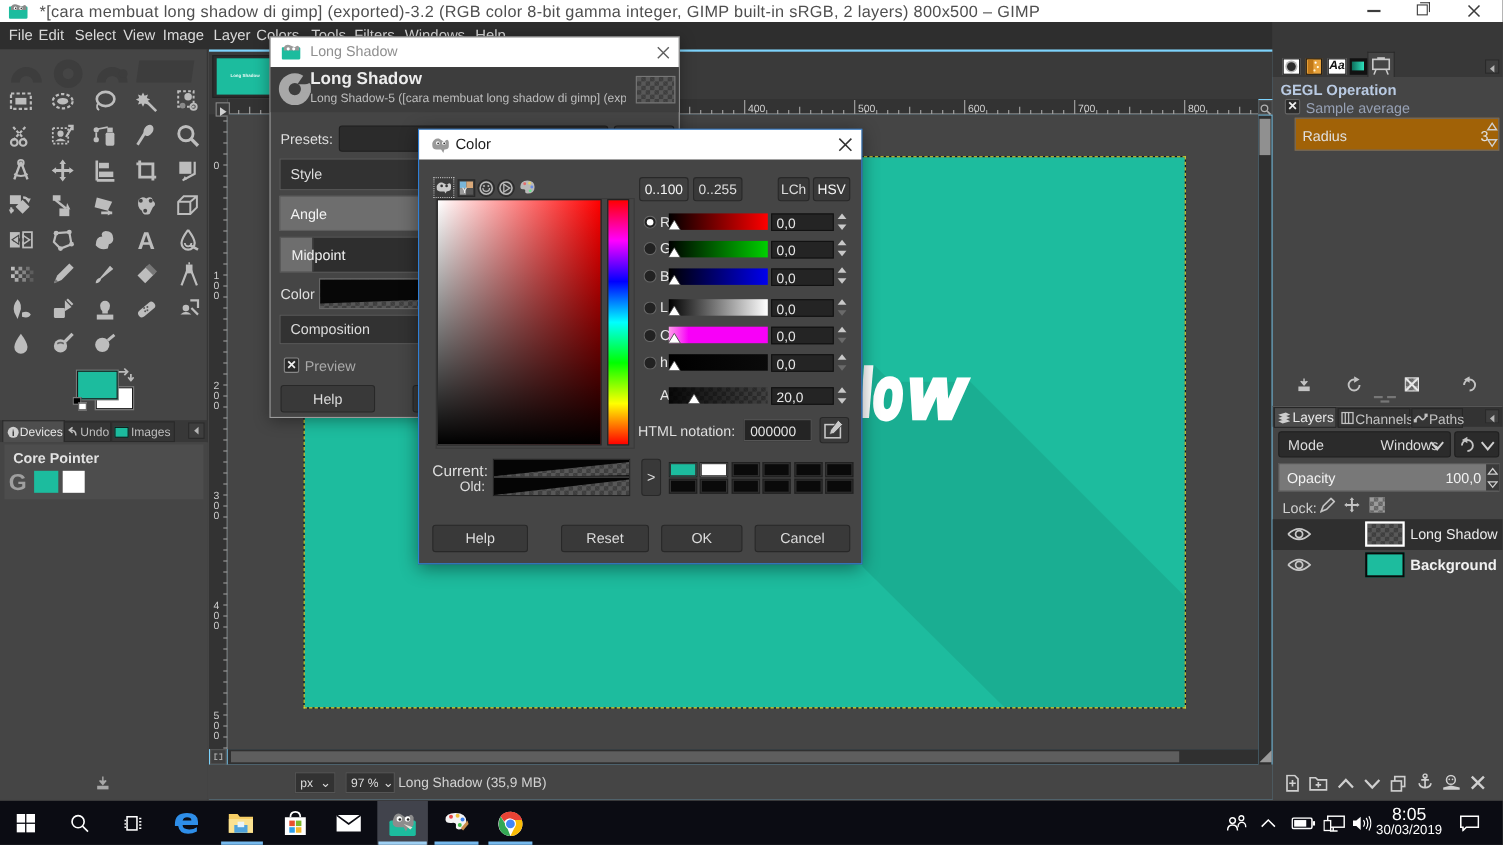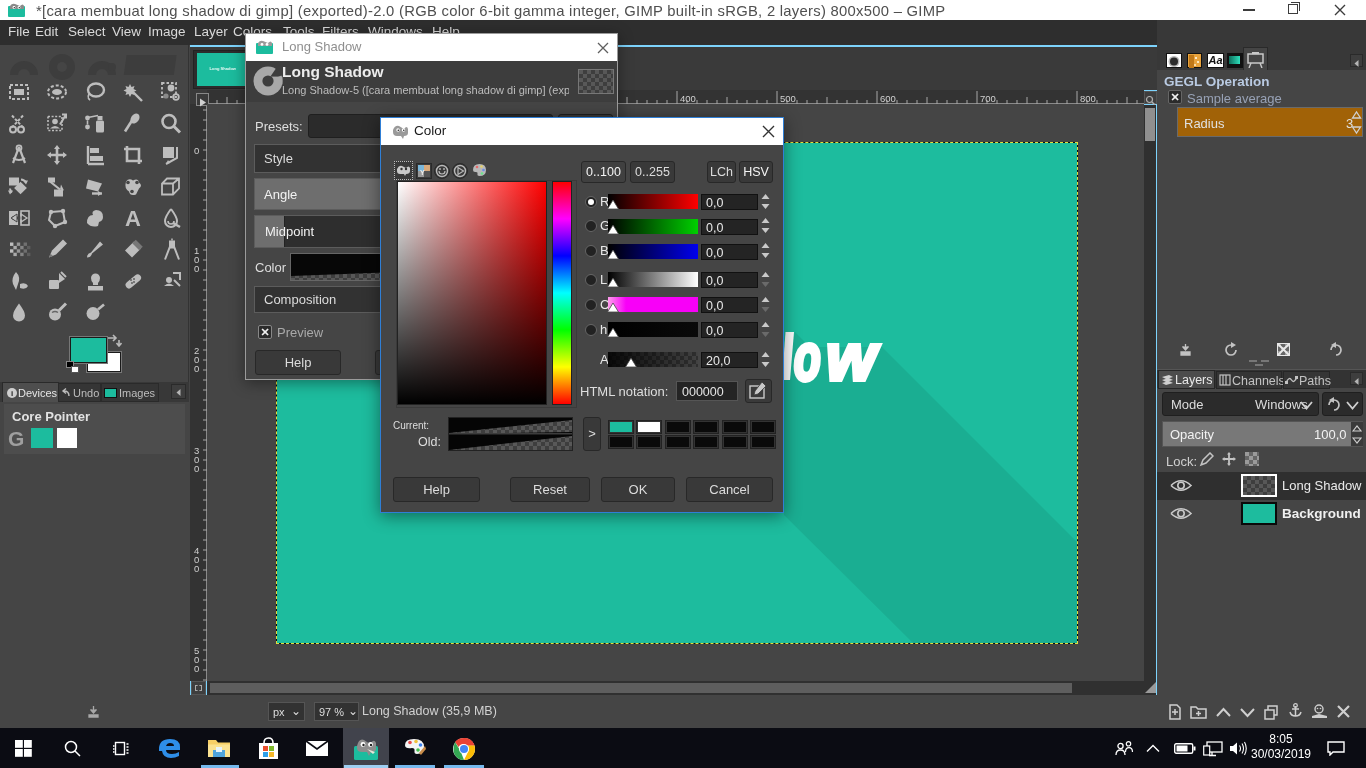--- a/index.html
+++ b/index.html
@@ -22,21 +22,21 @@
 
 <div class="abs" id="titlebar" style="left:0;top:0;width:1366px;height:20px;background:#ffffff;">
   <svg class="abs" style="left:8px;top:3px;" width="20" height="15" viewBox="0 0 20 15">
     <rect x="0" y="3" width="17" height="11" rx="1" fill="#1cbc9e"></rect>
     <path d="M2,3 Q4,0 7,1 L12,3 Q15,0 16,3 L16,6 L2,6 Z" fill="#8a8a8a"></path>
     <circle cx="6" cy="4.4" r="1.4" fill="#fff"></circle>
       <circle cx="11" cy="4.4" r="1.4" fill="#fff"></circle>
     <circle cx="6.3" cy="4.6" r="0.7" fill="#222"></circle>
       <circle cx="11.3" cy="4.6" r="0.7" fill="#222"></circle>
   </svg>
-  <div class="abs" style="left:36px;top:2.5px;font-size:14.8px;color:#4f4f4f;letter-spacing:0.28px;">*[cara membuat long shadow di gimp] (exported)-2.0 (RGB color 6-bit gamma integer, GIMP built-in sRGB, 2 layers) 800x500 – GIMP</div>
+  <div class="abs" style="left:36px;top:2.5px;font-size:14.8px;color:#4f4f4f;letter-spacing:0.28px;">*[cara membuat long shadow di gimp] (exported)-3.2 (RGB color 8-bit gamma integer, GIMP built-in sRGB, 2 layers) 800x500 – GIMP</div>
   <div class="abs" style="left:1243px;top:9px;width:12px;height:1.5px;background:#3c3c3c;"></div>
   <div class="abs" style="left:1288px;top:4px;width:10px;height:10px;border:1.5px solid #3c3c3c;"></div>
   <div class="abs" style="left:1291px;top:2px;width:9px;height:9px;border-top:1.5px solid #3c3c3c;border-right:1.5px solid #3c3c3c;"></div>
   <svg class="abs" style="left:1334px;top:4px;" width="12" height="12" viewBox="0 0 12 12">
     <path d="M1,1 L11,11 M11,1 L1,11" stroke="#3c3c3c" stroke-width="1.4"></path>
   </svg>
 </div>
 
 <div class="abs" id="menubar" style="left:0;top:20px;width:1366px;height:25px;background:#2e2e2e;color:#dadada;font-size:13.5px;">
   <span class="abs" style="left:8px;top:4px;">File</span>
@@ -966,21 +966,21 @@
   <div class="abs" style="left:295px;top:263px;width:62px;height:20px;background:#242424;border:1px solid #555;color:#e4e4e4;font-size:12.5px;">
       <span class="abs" style="left:5px;top:3px;">000000</span>
     </div>
   <div class="abs" style="left:364px;top:261px;width:27px;height:24px;background:#3a3a3a;border:1px solid #282828;border-radius:3px;">
     <svg width="25" height="22" viewBox="0 0 25 22">
         <rect x="4" y="6" width="14" height="12" fill="none" stroke="#c9c9c9" stroke-width="1.4"></rect>
         <path d="M16,2 L20,6 L12,14 L8,15 L9,11 Z" fill="#c9c9c9" stroke="#3a3a3a" stroke-width="0.8"></path>
       </svg>
   </div>
 
-  <span class="abs" style="left:12px;top:302px;width:48px;text-align:left;font-size:10px;color:#dedede;">Current:</span>
+  <span class="abs" style="left:12px;top:302px;width:48px;text-align:left;font-size:14px;color:#dedede;">Current:</span>
   <span class="abs" style="left:12px;top:317px;width:48px;text-align:right;font-size:12.5px;color:#dedede;">Old:</span>
   <div class="abs dkchecker" style="left:67px;top:299px;width:125px;height:34px;border:1px solid #222;">
     <svg width="123" height="32">
         <polygon points="0,0 123,0 123,2 0,15" fill="#050505"></polygon>
         <polygon points="0,16 123,14 123,18 0,32" fill="#050505"></polygon>
         <rect x="0" y="15" width="123" height="1.5" fill="#3c3c3c"></rect>
       </svg>
   </div>
   <div class="abs btn" style="left:202px;top:299px;width:18px;height:34px;line-height:32px;font-size:13px;">˃</div>
   <div class="abs" style="left:228px;top:303px;width:24px;height:12px;background:#1cbc9e;border:1px solid #333;box-shadow:0 0 0 1px #222;"></div>
@@ -1097,18 +1097,18 @@
   </svg>
   <svg class="abs" style="left:1203px;top:13px;" width="20" height="16" viewBox="0 0 20 16">
     <rect x="4" y="1" width="15" height="10" fill="none" stroke="#fff" stroke-width="1.3"></rect>
     <path d="M9,11 L9,14 M6,14.5 L13,14.5" stroke="#fff" stroke-width="1.3"></path>
     <rect x="0.7" y="5" width="6" height="9" fill="#0b0c13" stroke="#fff" stroke-width="1.2"></rect>
   </svg>
   <svg class="abs" style="left:1229px;top:13px;" width="18" height="15" viewBox="0 0 18 15">
     <path d="M1,5 L4,5 L8,1.5 L8,13.5 L4,10 L1,10 Z" fill="#fff"></path>
     <path d="M10.5,4.5 Q12.5,7.5 10.5,10.5 M13,2.5 Q16,7.5 13,12.5 M15.5,1 Q19,7.5 15.5,14" stroke="#fff" stroke-width="1.1" fill="none"></path>
   </svg>
-  <div class="abs" style="left:1250px;top:4px;width:62px;text-align:center;color:#fff;font-size:12px;">8:05</div>
+  <div class="abs" style="left:1250px;top:4px;width:62px;text-align:center;color:#fff;font-size:16px;">8:05</div>
   <div class="abs" style="left:1238px;top:19px;width:86px;text-align:center;color:#fff;font-size:12px;">30/03/2019</div>
   <svg class="abs" style="left:1327px;top:13px;" width="18" height="15" viewBox="0 0 18 15">
     <path d="M1,1 L17,1 L17,11 L6,11 L3,14 L3,11 L1,11 Z" fill="none" stroke="#fff" stroke-width="1.4"></path>
   </svg>
 </div>
 
 </body></html>

